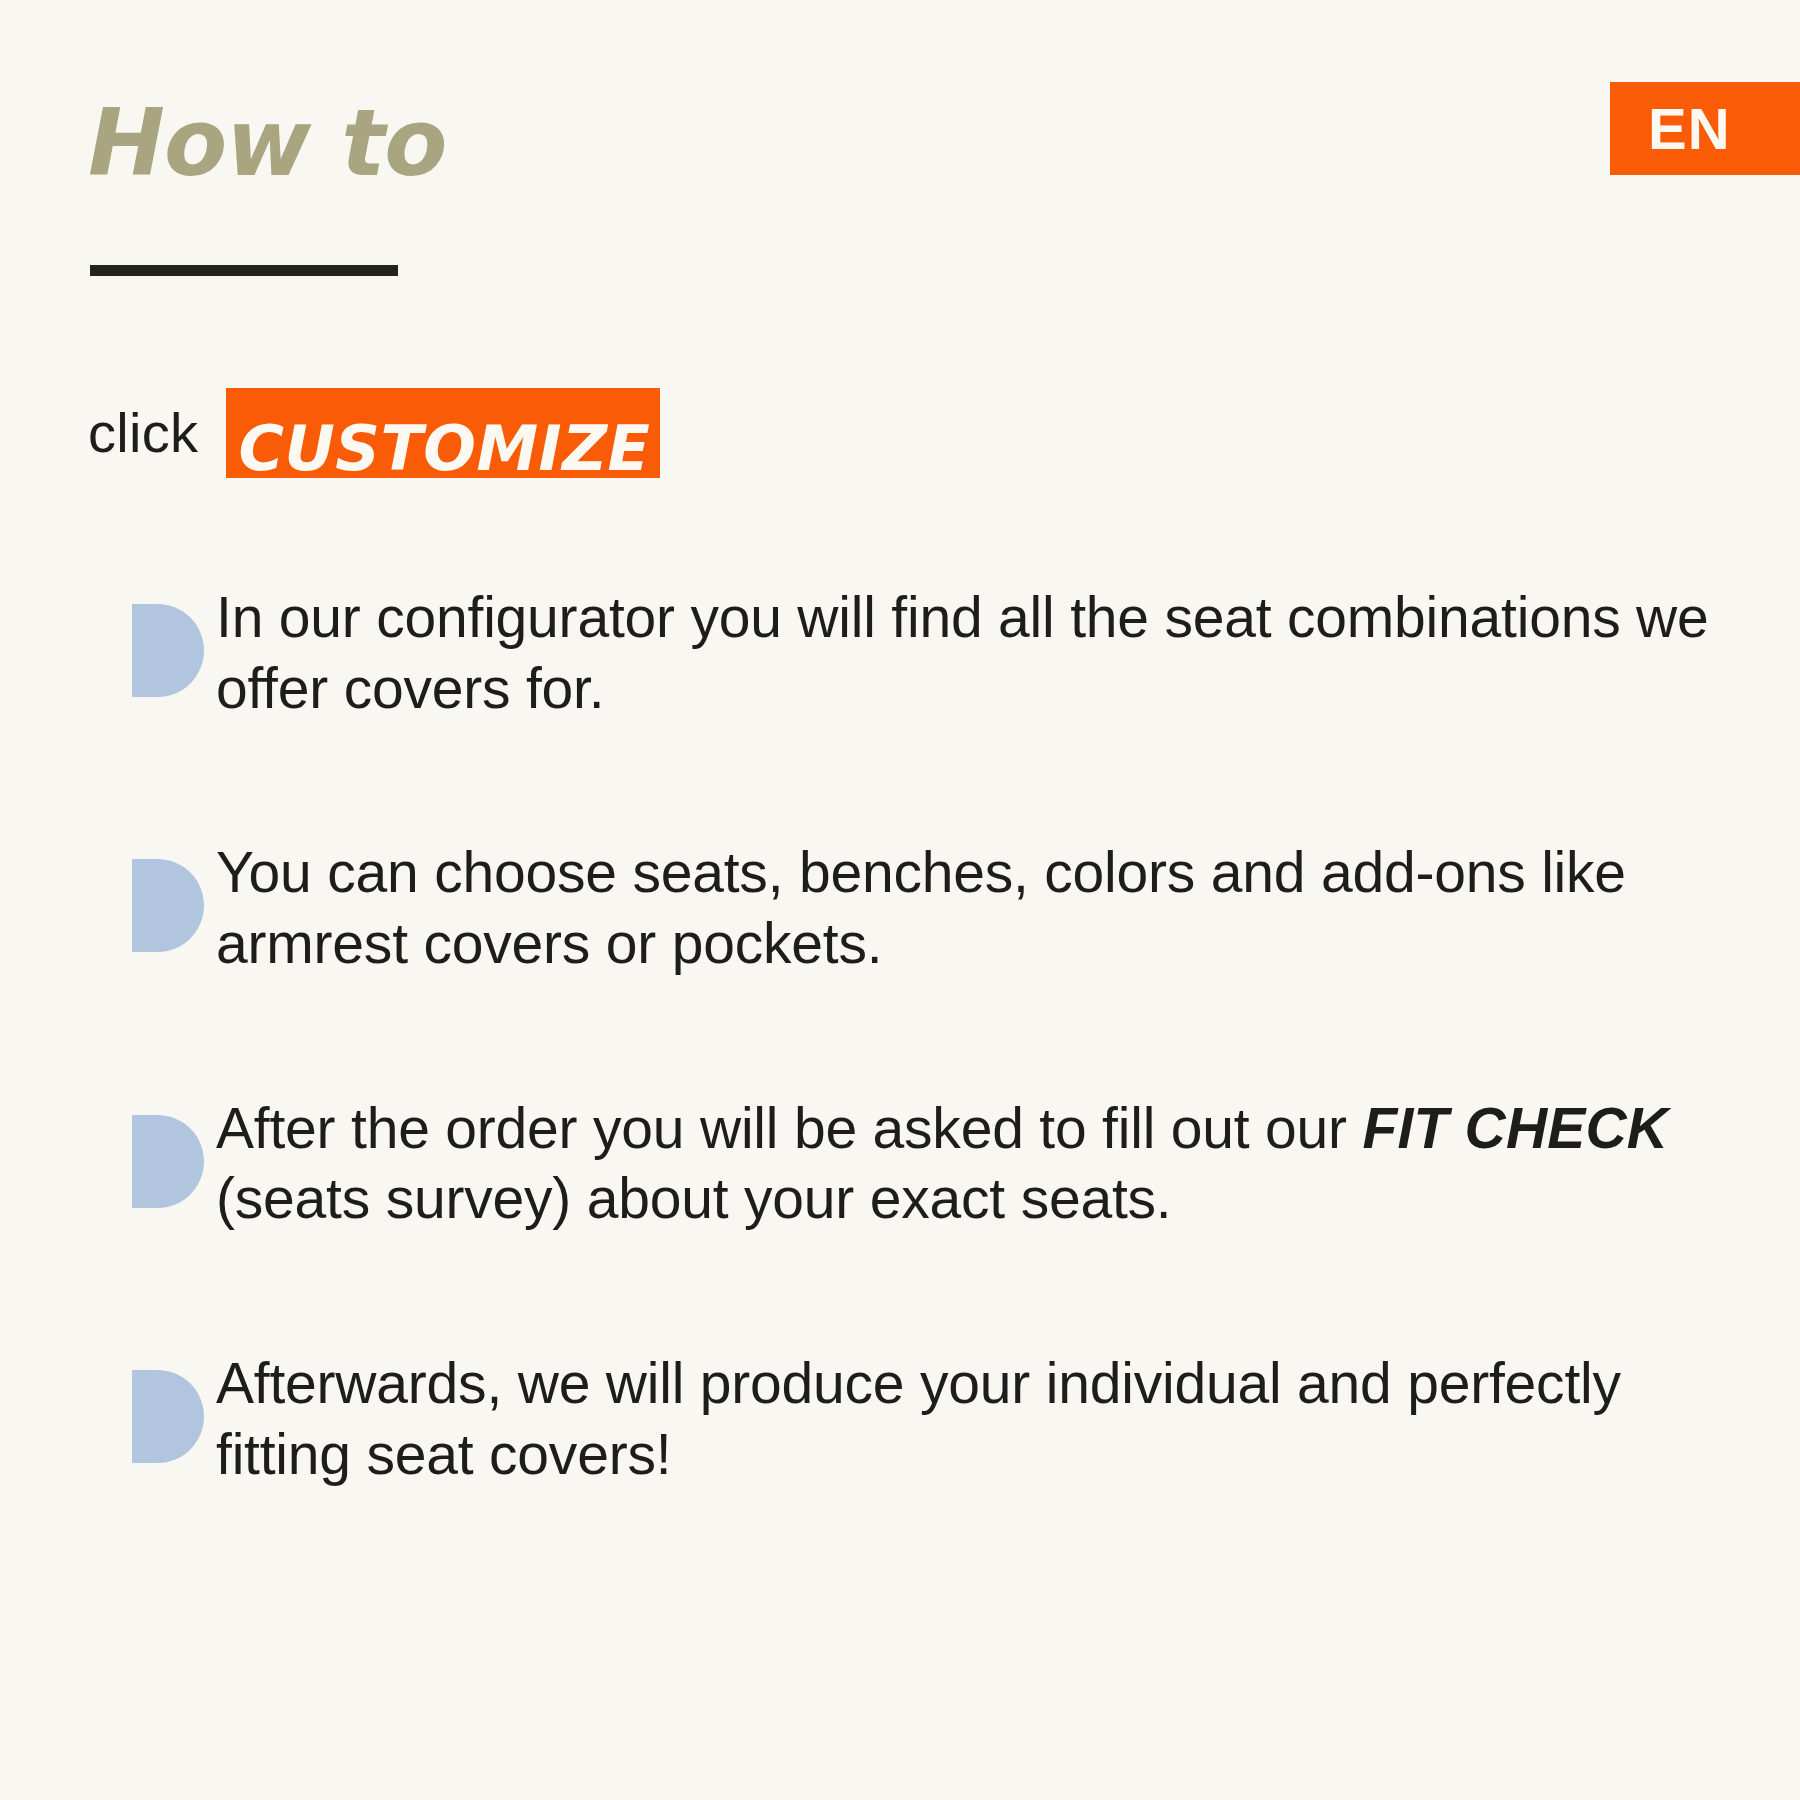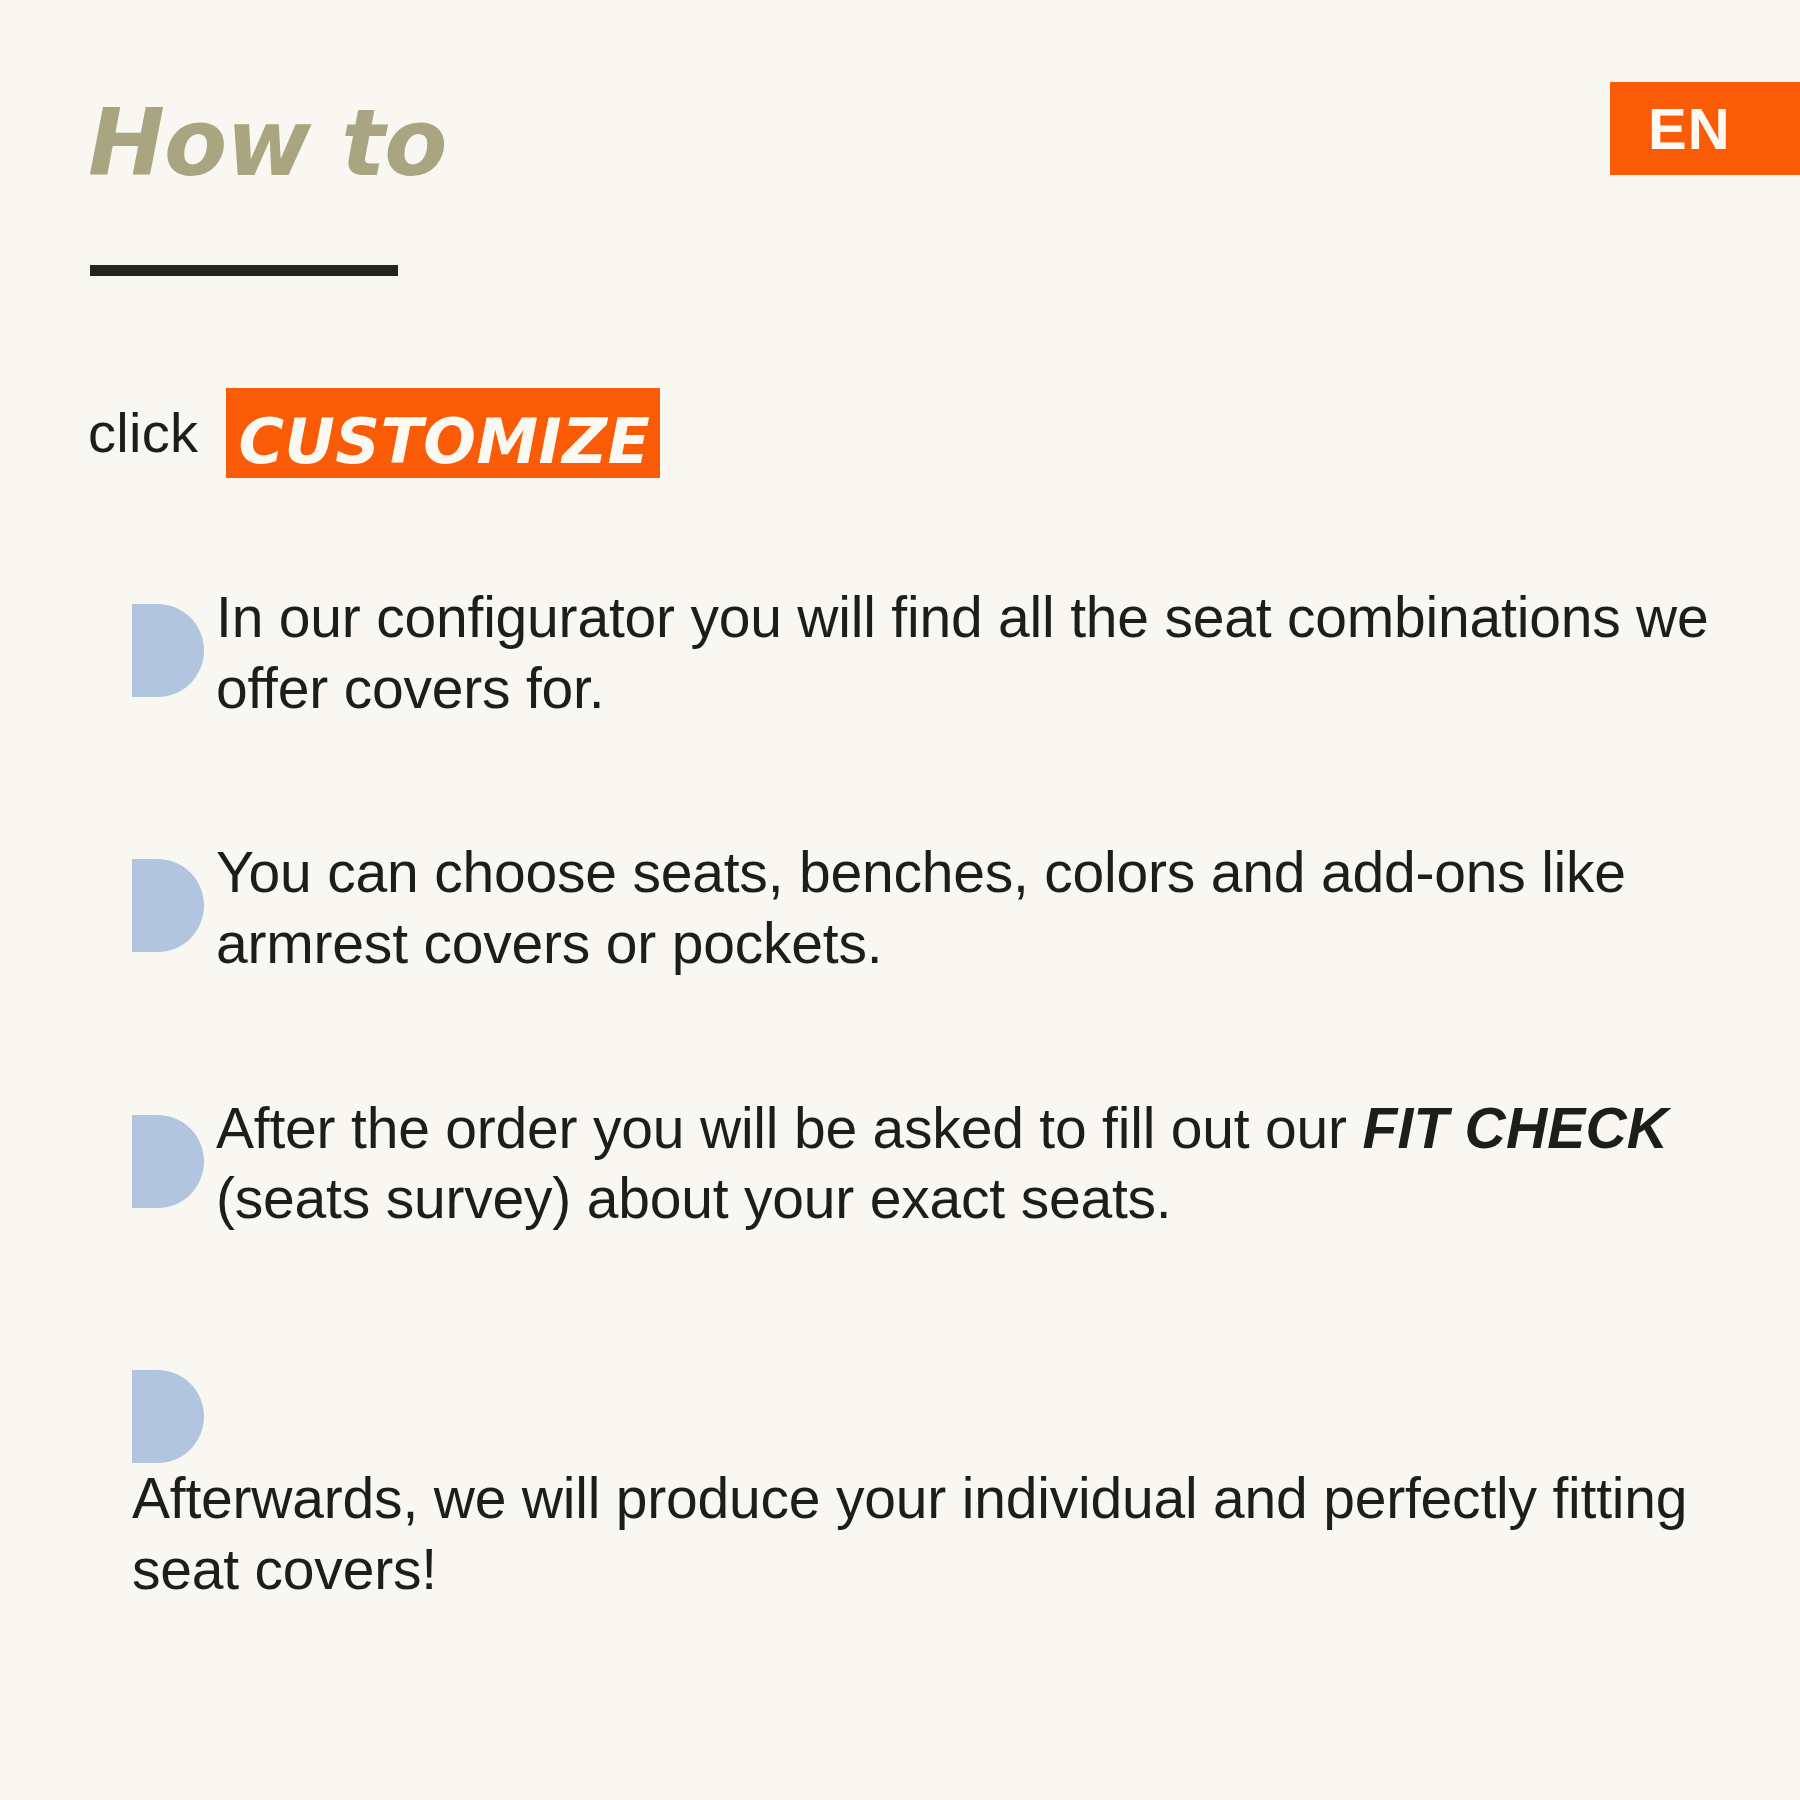--- a/index.html
+++ b/index.html
@@ -90,42 +90,41 @@
   }
   .customize-tag {
     background: #f95b07;
     color: #fcf9f2;
     font-family: "DejaVu Sans", sans-serif;
     font-size: 62px;
     font-weight: 700;
     font-style: italic;
     line-height: 90px;
     height: 90px;
-    padding: 9px 10px 0 12px;
+    padding: 16px 10px 0 12px;
     letter-spacing: 0.5px;
     box-sizing: border-box;
     display: inline-block;
   }
 
   
   .bullet-list {
     position: absolute;
     left: 88px;
     top: 582px;
     width: 1640px;
   }
   .bullet-item {
     display: flex;
     align-items: flex-start;
     margin-bottom: 114px;
     padding-left: 44px;
   }
   .bullet-item:last-child {
     margin-bottom: 0;
-    flex-direction: column;
   }
   .bullet-marker {
     flex: 0 0 auto;
     width: 72px;
     height: 93px;
     background: #b2c5de;
     border-radius: 0 999px 999px 0;
     margin-top: 22px;
     margin-right: 12px;
   }

